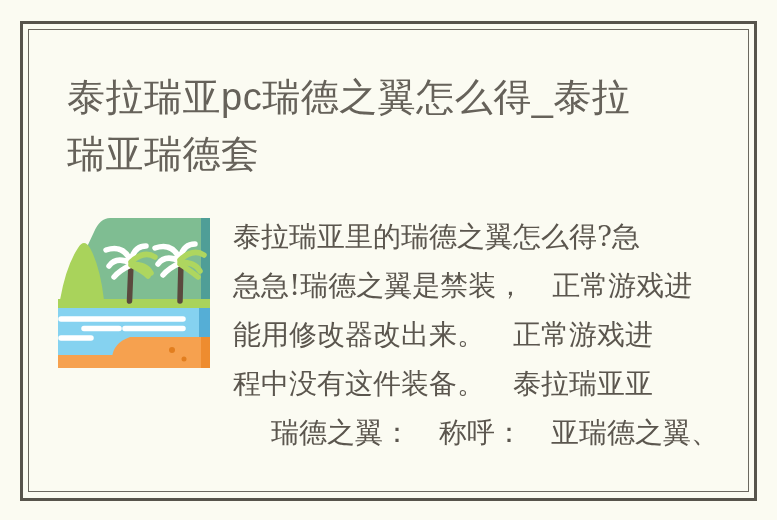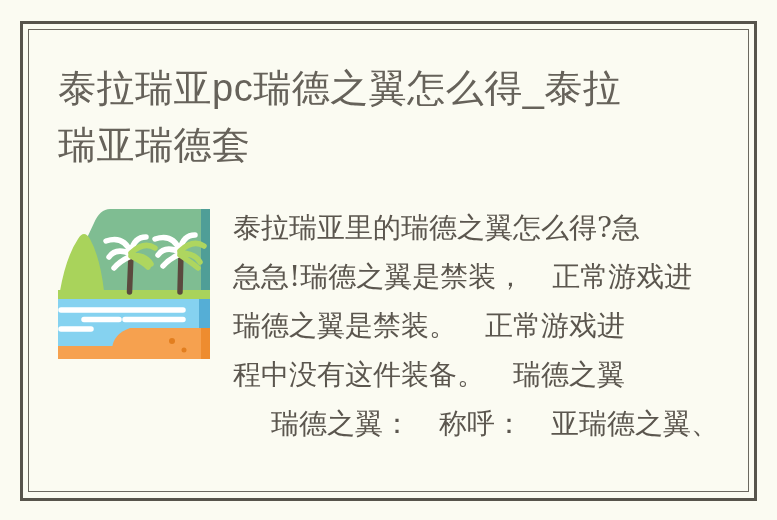--- a/index.html
+++ b/index.html
@@ -18,21 +18,21 @@
   .frame-inner {
     position: absolute; left: 28px; top: 29px;
     width: 721px; height: 463px;
     border: 1px solid var(--inner-border, #6b6860);
     box-sizing: border-box;
   }
   .content {
     position: absolute; left: 58px; top: 60px; width: 661px;
   }
   .title {
-    margin: 0;
+    margin: 9px;
     font-size: 38px; line-height: 57px; font-weight: 400;
     letter-spacing: 0.5px;
     color: var(--title-color, #66625a);
     max-width: 575px;
     font-family: "Liberation Sans", sans-serif;
   }
   .article-body {
     margin-top: 29px;
     font-size: 28px; line-height: 49px;
     color: var(--body-color, #5b564e);
@@ -89,17 +89,17 @@
 
         <rect x="143" y="121" width="9" height="31" fill="#ee8c2f"></rect>
 
         <circle cx="114" cy="134" r="3" fill="#e27e1f"></circle>
         <circle cx="126" cy="143" r="2.5" fill="#e27e1f"></circle>
       </svg>
     </div>
 
     <div class="line">泰拉瑞亚里的瑞德之翼怎么得?急</div>
     <div class="line">急急!瑞德之翼是禁装，　正常游戏进</div>
-    <div class="line">瑞德之翼是禁装。　正常游戏进</div>
-    <div class="line">程中没有这件装备。　瑞德之翼</div>
+    <div class="line">能用修改器改出来。　正常游戏进</div>
+    <div class="line">程中没有这件装备。　泰拉瑞亚亚</div>
     <div class="line line-centered">瑞德之翼：　称呼：　亚瑞德之翼、</div>
   </div>
 </div>
 
 </body></html>

